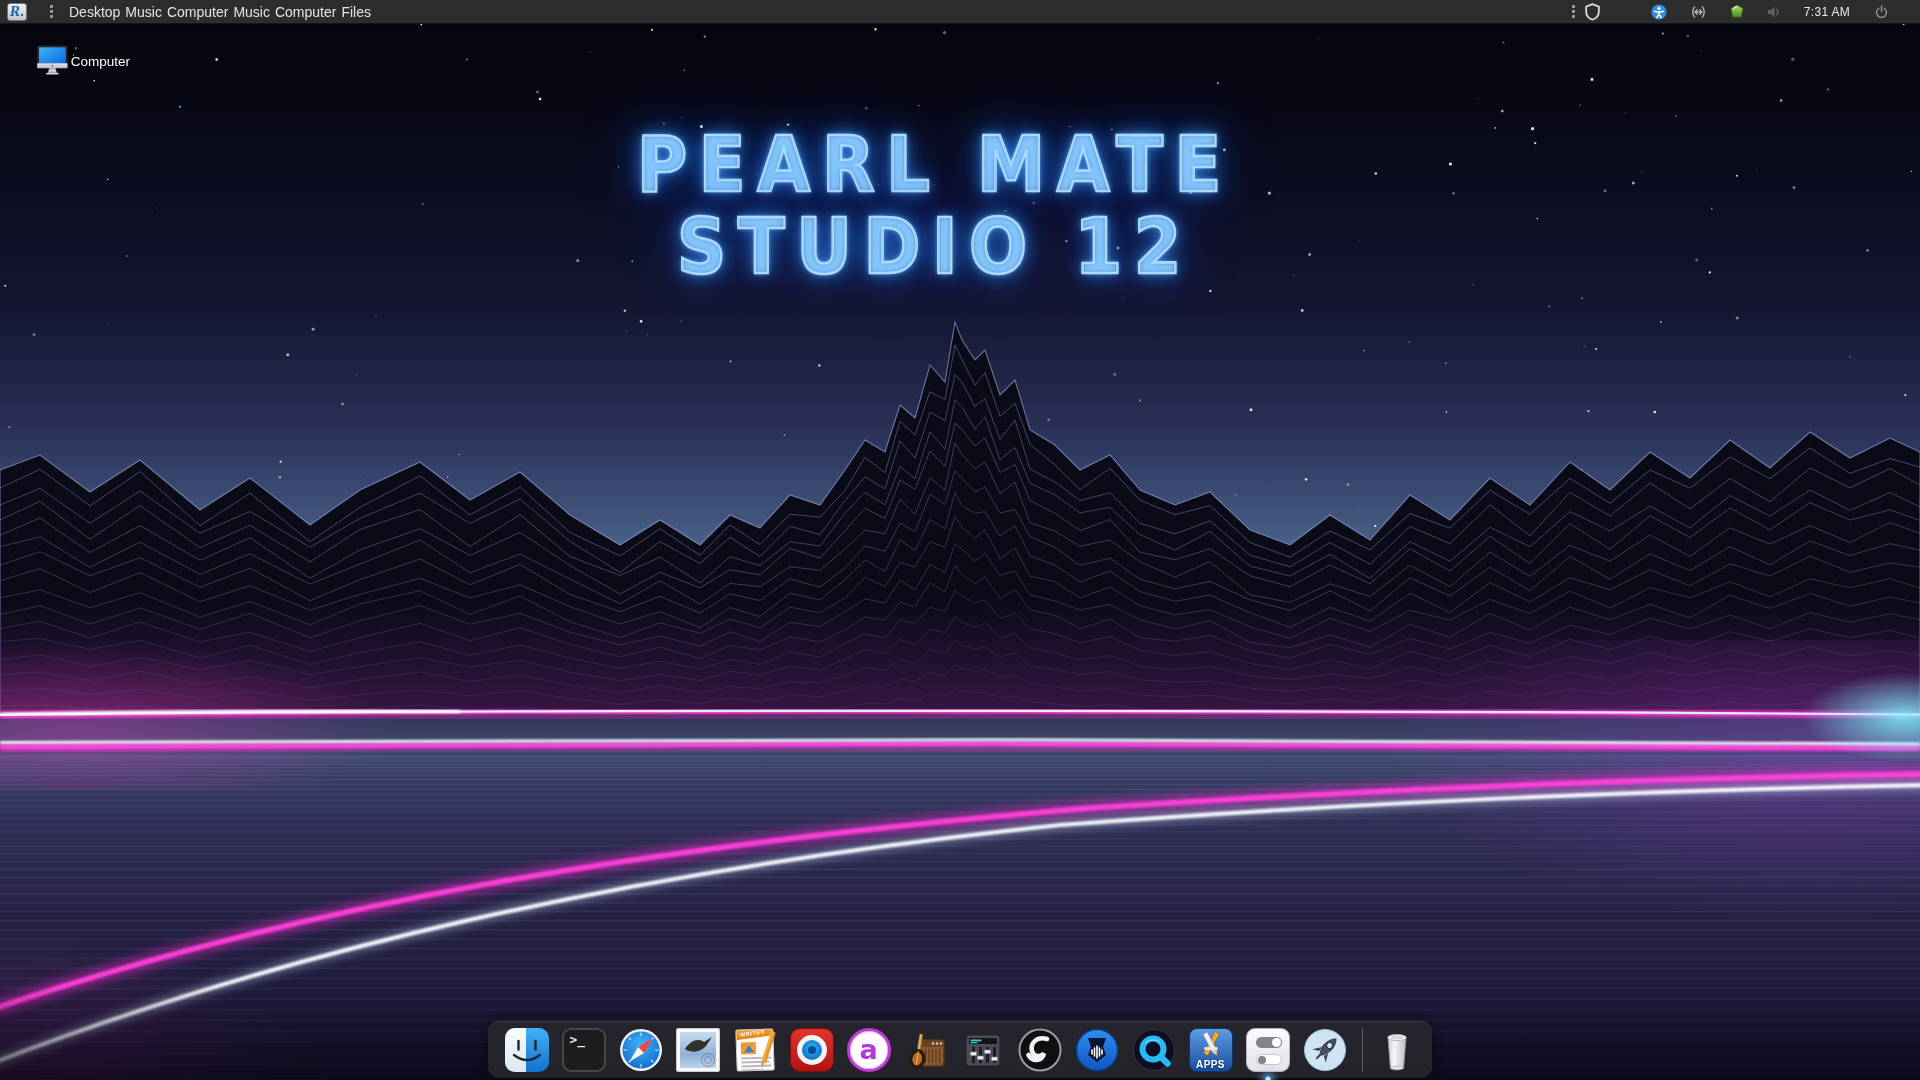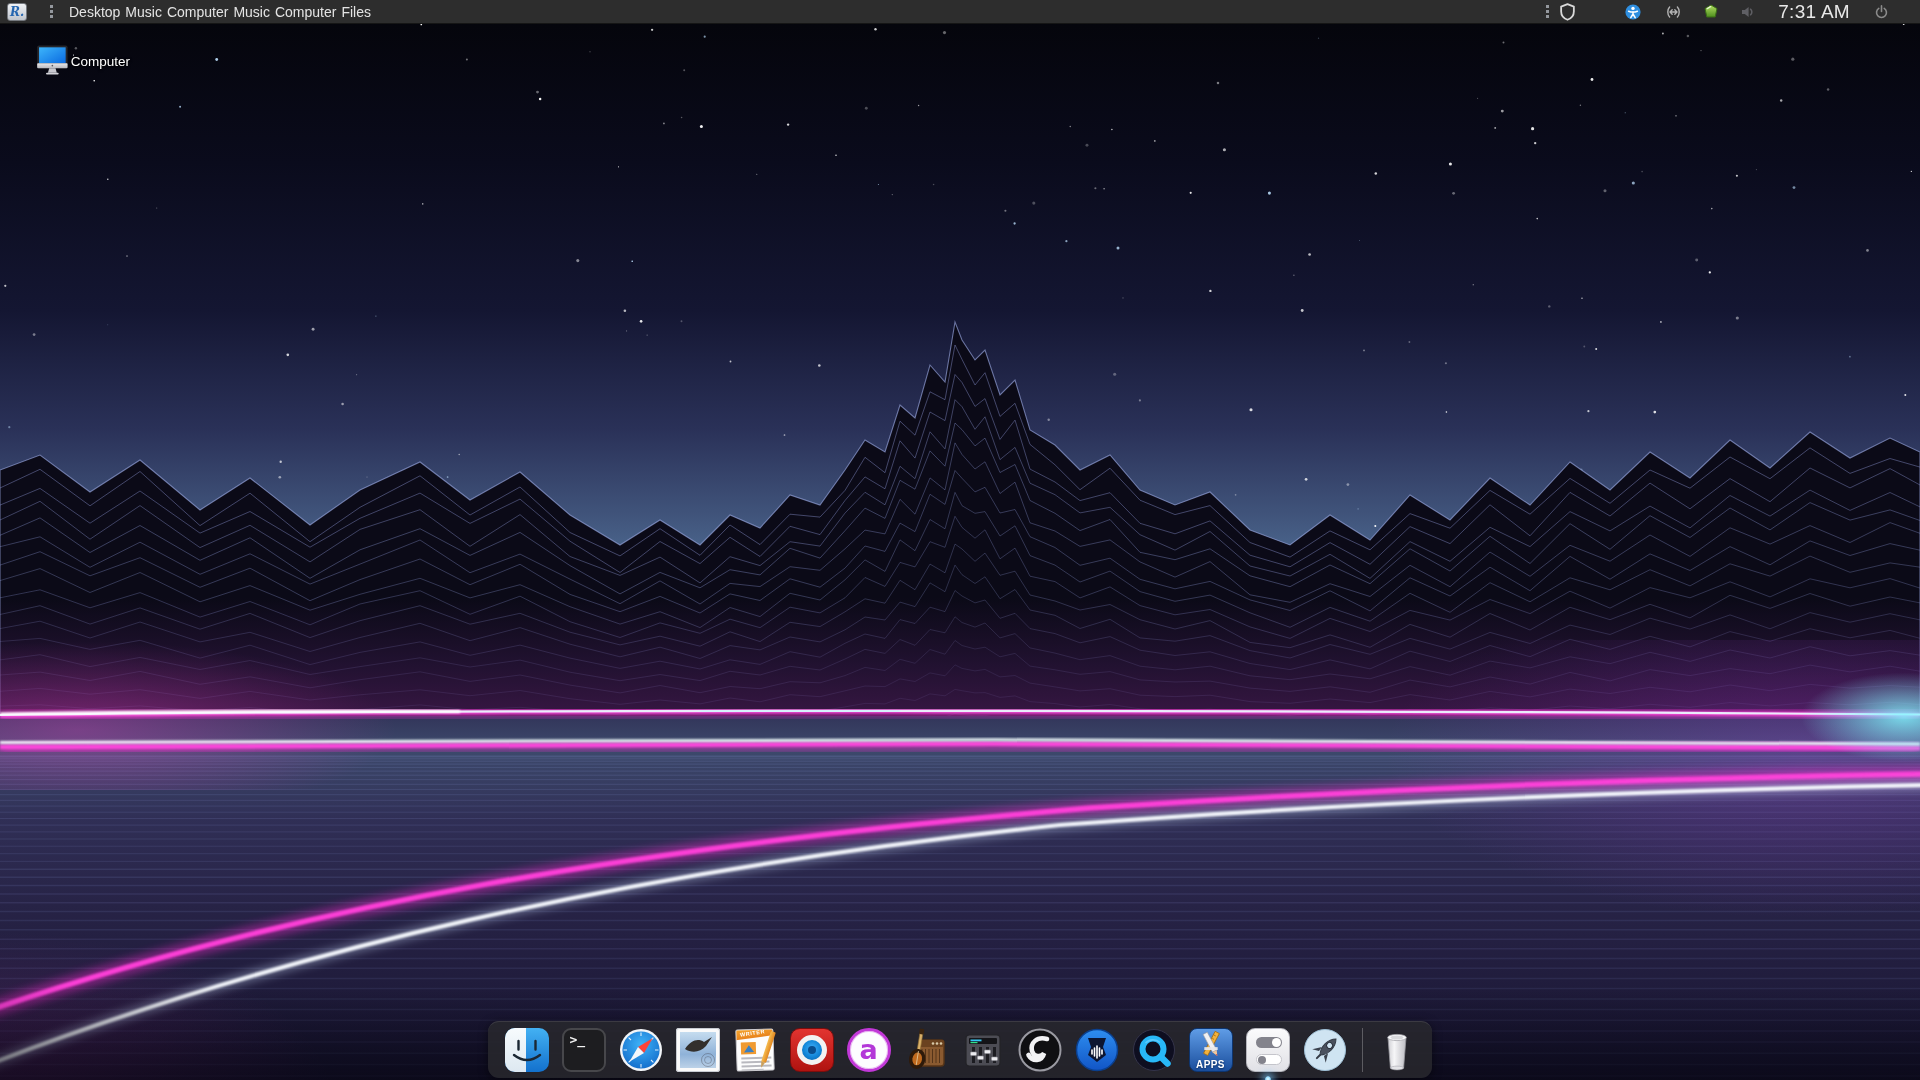--- a/index.html
+++ b/index.html
@@ -54,21 +54,21 @@
     background:linear-gradient(#f0f2f5,#bfc4cc); border:1px solid #75797f;
     display:flex; align-items:center; justify-content:center; cursor:default; }
   .mb-logo span { font-family:"DejaVu Serif", serif; font-style:italic; font-weight:bold; font-size:12px; color:#2566b0; line-height:1; }
   .handle { width:3px; display:flex; flex-direction:column; gap:2px; }
   .handle i { width:3px; height:3px; background:#94989e; display:block; }
   .handle-left { margin-left:23px; }
   .mb-menus { display:flex; gap:3px; margin-left:15px; }
   .mb-menu { cursor:default; padding:2px 1px; }
   .mb-tray { margin-left:auto; display:flex; align-items:center; }
   .tray-ico { display:flex; align-items:center; justify-content:center; width:18px; height:18px; }
-  .mb-time { font-size:19px; color:#e8e8e8; margin:0 22px; letter-spacing:.3px; }
+  .mb-time { font-size:12px; color:#e8e8e8; margin:0 22px; letter-spacing:.3px; }
   
   .desk-icon { position:absolute; left:34px; top:35px; width:96px; z-index:5;
     display:flex; align-items:center; }
   .desk-icon .lbl { margin-top:3px; color:#fff; font-size:13.5px;
     text-shadow:0 1px 3px rgba(0,0,0,.95), 0 0 2px rgba(0,0,0,.8); }
   
   .dock {
     position:absolute; bottom:2px; left:50%; transform:translateX(-50%);
     height:57px; padding:0 10px; border-radius:11px; z-index:20;
     background:rgba(40,40,45,.84);
@@ -303,20 +303,24 @@
       <circle cx="107.7" cy="324.7" r="0.53" fill="#bfe2ff" opacity="0.27"></circle>
       <circle cx="1070.2" cy="126.5" r="0.63" fill="#ffffff" opacity="0.61"></circle>
       <circle cx="1905.3" cy="395.1" r="1.01" fill="#ffffff" opacity="0.87"></circle>
       <circle cx="1537.2" cy="218.6" r="0.78" fill="#ffffff" opacity="0.81"></circle>
       <circle cx="944.5" cy="32.6" r="1.58" fill="#ffffff" opacity="0.39"></circle>
       <circle cx="243.5" cy="20.2" r="1.17" fill="#ffffff" opacity="0.59"></circle>
       <circle cx="447.6" cy="477.0" r="0.87" fill="#bfe2ff" opacity="0.66"></circle>
       <circle cx="1709.1" cy="533.7" r="1.57" fill="#ffffff" opacity="0.35"></circle>
     </svg>
 
+  <div class="neon-title">
+    <div class="neon-line">PEARL MATE</div>
+    <div class="neon-line">STUDIO 12</div>
+  </div>
 
   <svg id="mountains" viewBox="0 0 1920 1080">
       <path d="M0,470 L 40,455 L 90,492 L 140,460 L 200,510 L 250,478 L 310,525 L 360,490 L 420,462 L 470,500 L 520,472 L 570,515 L 620,545 L 660,520 L 700,545 L 730,515 L 760,528 L 790,495 L 820,505 L 845,470 L 865,440 L 885,452 L 900,405 L 915,418 L 930,365 L 945,382 L 955,322 L 962,340 L 975,360 L 985,350 L 1000,395 L 1015,380 L 1030,430 L 1055,445 L 1080,470 L 1110,455 L 1140,490 L 1175,505 L 1210,492 L 1250,530 L 1290,545 L 1330,515 L 1370,540 L 1410,495 L 1450,520 L 1490,478 L 1530,505 L 1570,462 L 1610,490 L 1650,452 L 1690,478 L 1730,440 L 1770,468 L 1810,432 L 1850,458 L 1890,438 L 1920,452 L1920,760 L0,760 Z" fill="#0b0a17" stroke="rgba(165,180,240,.6)" stroke-width="1.1"></path>
       <polyline points="0,488.0 40,469.3 90,505.8 140,471.5 200,525.6 250,493.2 310,541.7 360,507.3 420,475.8 470,515.0 520,487.0 570,532.5 620,555.9 660,528.7 700,555.3 730,525.0 760,544.6 790,514.2 820,517.1 845,490.4 865,457.3 885,472.7 900,421.2 915,435.2 930,391.8 945,399.7 955,345.0 962,359.4 975,385.0 985,372.7 1000,416.4 1015,403.3 1030,444.4 1055,464.8 1080,489.7 1110,468.2 1140,500.2 1175,514.6 1210,505.6 1250,542.5 1290,557.1 1330,530.9 1370,549.8 1410,513.6 1450,528.2 1490,490.4 1530,514.2 1570,478.4 1610,503.3 1650,470.0 1690,488.2 1730,457.0 1770,478.7 1810,447.9 1850,473.4 1890,458.5 1920,467.1" fill="none" stroke="rgba(150,162,228,0.402)" stroke-width="1"></polyline>
       <polyline points="0,505.1 40,488.4 90,523.2 140,491.0 200,533.1 250,511.5 310,547.2 360,518.3 420,493.1 470,523.4 520,499.1 570,541.2 620,572.5 660,541.5 700,563.6 730,537.3 760,556.5 790,526.3 820,534.6 845,500.5 865,476.9 885,488.8 900,440.8 915,458.1 930,412.0 945,420.6 955,374.5 962,382.5 975,406.4 985,398.6 1000,439.4 1015,420.1 1030,469.1 1055,482.0 1080,500.6 1110,492.7 1140,523.3 1175,533.8 1210,520.9 1250,555.2 1290,566.8 1330,542.6 1370,564.3 1410,526.6 1450,543.6 1490,504.8 1530,535.8 1570,492.4 1610,516.0 1650,483.1 1690,508.8 1730,478.6 1770,501.7 1810,468.0 1850,487.9 1890,468.6 1920,485.0" fill="none" stroke="rgba(150,162,228,0.384)" stroke-width="1"></polyline>
       <polyline points="0,520.0 40,501.3 90,539.2 140,505.6 200,547.6 250,525.3 310,561.9 360,529.4 420,509.7 470,546.3 520,514.6 570,556.5 620,575.4 660,557.1 700,582.9 730,556.7 760,565.6 790,541.7 820,546.1 845,513.1 865,492.3 885,504.8 900,466.3 915,478.7 930,431.8 945,448.9 955,399.7 962,406.7 975,429.3 985,416.8 1000,459.6 1015,447.4 1030,483.2 1055,494.7 1080,512.9 1110,507.3 1140,534.7 1175,550.1 1210,531.5 1250,566.0 1290,576.0 1330,554.3 1370,578.4 1410,541.6 1450,561.3 1490,527.3 1530,546.6 1570,511.6 1610,530.9 1650,506.1 1690,527.9 1730,495.5 1770,516.1 1810,490.1 1850,510.4 1890,492.5 1920,506.9" fill="none" stroke="rgba(150,162,228,0.366)" stroke-width="1"></polyline>
       <polyline points="0,535.3 40,517.9 90,552.5 140,525.5 200,560.3 250,537.8 310,578.3 360,549.8 420,528.7 470,555.4 520,532.4 570,565.6 620,593.9 660,572.4 700,587.8 730,569.7 760,574.9 790,548.3 820,558.1 845,530.7 865,508.1 885,518.4 900,480.3 915,489.2 930,450.9 945,466.2 955,423.0 962,429.7 975,445.9 985,438.1 1000,472.5 1015,464.5 1030,500.5 1055,513.3 1080,530.6 1110,519.5 1140,552.3 1175,559.7 1210,548.8 1250,575.8 1290,586.7 1330,565.0 1370,583.7 1410,548.8 1450,571.0 1490,536.3 1530,563.5 1570,523.7 1610,549.3 1650,515.7 1690,537.5 1730,508.0 1770,529.9 1810,502.6 1850,520.1 1890,509.9 1920,520.5" fill="none" stroke="rgba(150,162,228,0.348)" stroke-width="1"></polyline>
       <polyline points="0,546.7 40,536.8 90,567.3 140,542.2 200,574.3 250,553.8 310,584.1 360,564.1 420,540.0 470,572.7 520,554.1 570,579.1 620,603.7 660,580.9 700,604.0 730,583.4 760,586.6 790,566.7 820,570.3 845,548.8 865,530.1 885,533.9 900,499.3 915,514.2 930,477.9 945,489.9 955,442.9 962,454.5 975,469.0 985,461.8 1000,493.5 1015,482.2 1030,522.8 1055,531.0 1080,546.4 1110,539.9 1140,561.9 1175,577.1 1210,561.6 1250,594.8 1290,602.3 1330,583.7 1370,596.5 1410,565.3 1450,586.7 1490,552.1 1530,576.3 1570,545.3 1610,561.2 1650,535.0 1690,556.4 1730,527.8 1770,544.1 1810,525.6 1850,542.5 1890,522.6 1920,533.3" fill="none" stroke="rgba(150,162,228,0.330)" stroke-width="1"></polyline>
       <polyline points="0,565.1 40,551.7 90,575.8 140,557.7 200,587.3 250,568.2 310,600.7 360,579.6 420,559.0 470,584.7 520,564.3 570,594.4 620,611.7 660,596.4 700,613.0 730,593.9 760,600.5 790,578.8 820,587.2 845,568.1 865,546.0 885,551.4 900,523.1 915,531.6 930,494.3 945,504.4 955,470.5 962,478.3 975,491.9 985,487.3 1000,513.0 1015,509.5 1030,536.7 1055,547.5 1080,565.3 1110,558.2 1140,579.3 1175,588.8 1210,581.4 1250,599.9 1290,610.5 1330,590.8 1370,610.9 1410,577.8 1450,596.0 1490,567.2 1530,590.7 1570,556.4 1610,579.2 1650,553.9 1690,570.5 1730,546.6 1770,564.8 1810,540.9 1850,555.5 1890,543.6 1920,550.2" fill="none" stroke="rgba(150,162,228,0.312)" stroke-width="1"></polyline>
       <polyline points="0,580.6 40,568.6 90,592.5 140,572.5 200,601.8 250,585.6 310,610.2 360,594.3 420,578.3 470,597.9 520,584.7 570,606.7 620,624.1 660,611.7 700,627.6 730,607.5 760,616.6 790,593.3 820,600.0 845,579.8 865,559.9 885,571.4 900,539.9 915,550.7 930,519.5 945,528.8 955,492.4 962,505.7 975,513.3 985,511.6 1000,536.0 1015,525.8 1030,555.6 1055,565.1 1080,582.0 1110,571.1 1140,591.6 1175,601.3 1210,595.1 1250,612.8 1290,627.3 1330,607.4 1370,621.2 1410,593.3 1450,612.3 1490,582.7 1530,601.8 1570,577.8 1610,589.8 1650,569.7 1690,585.9 1730,563.8 1770,576.1 1810,556.1 1850,572.3 1890,562.9 1920,567.2" fill="none" stroke="rgba(150,162,228,0.294)" stroke-width="1"></polyline>

